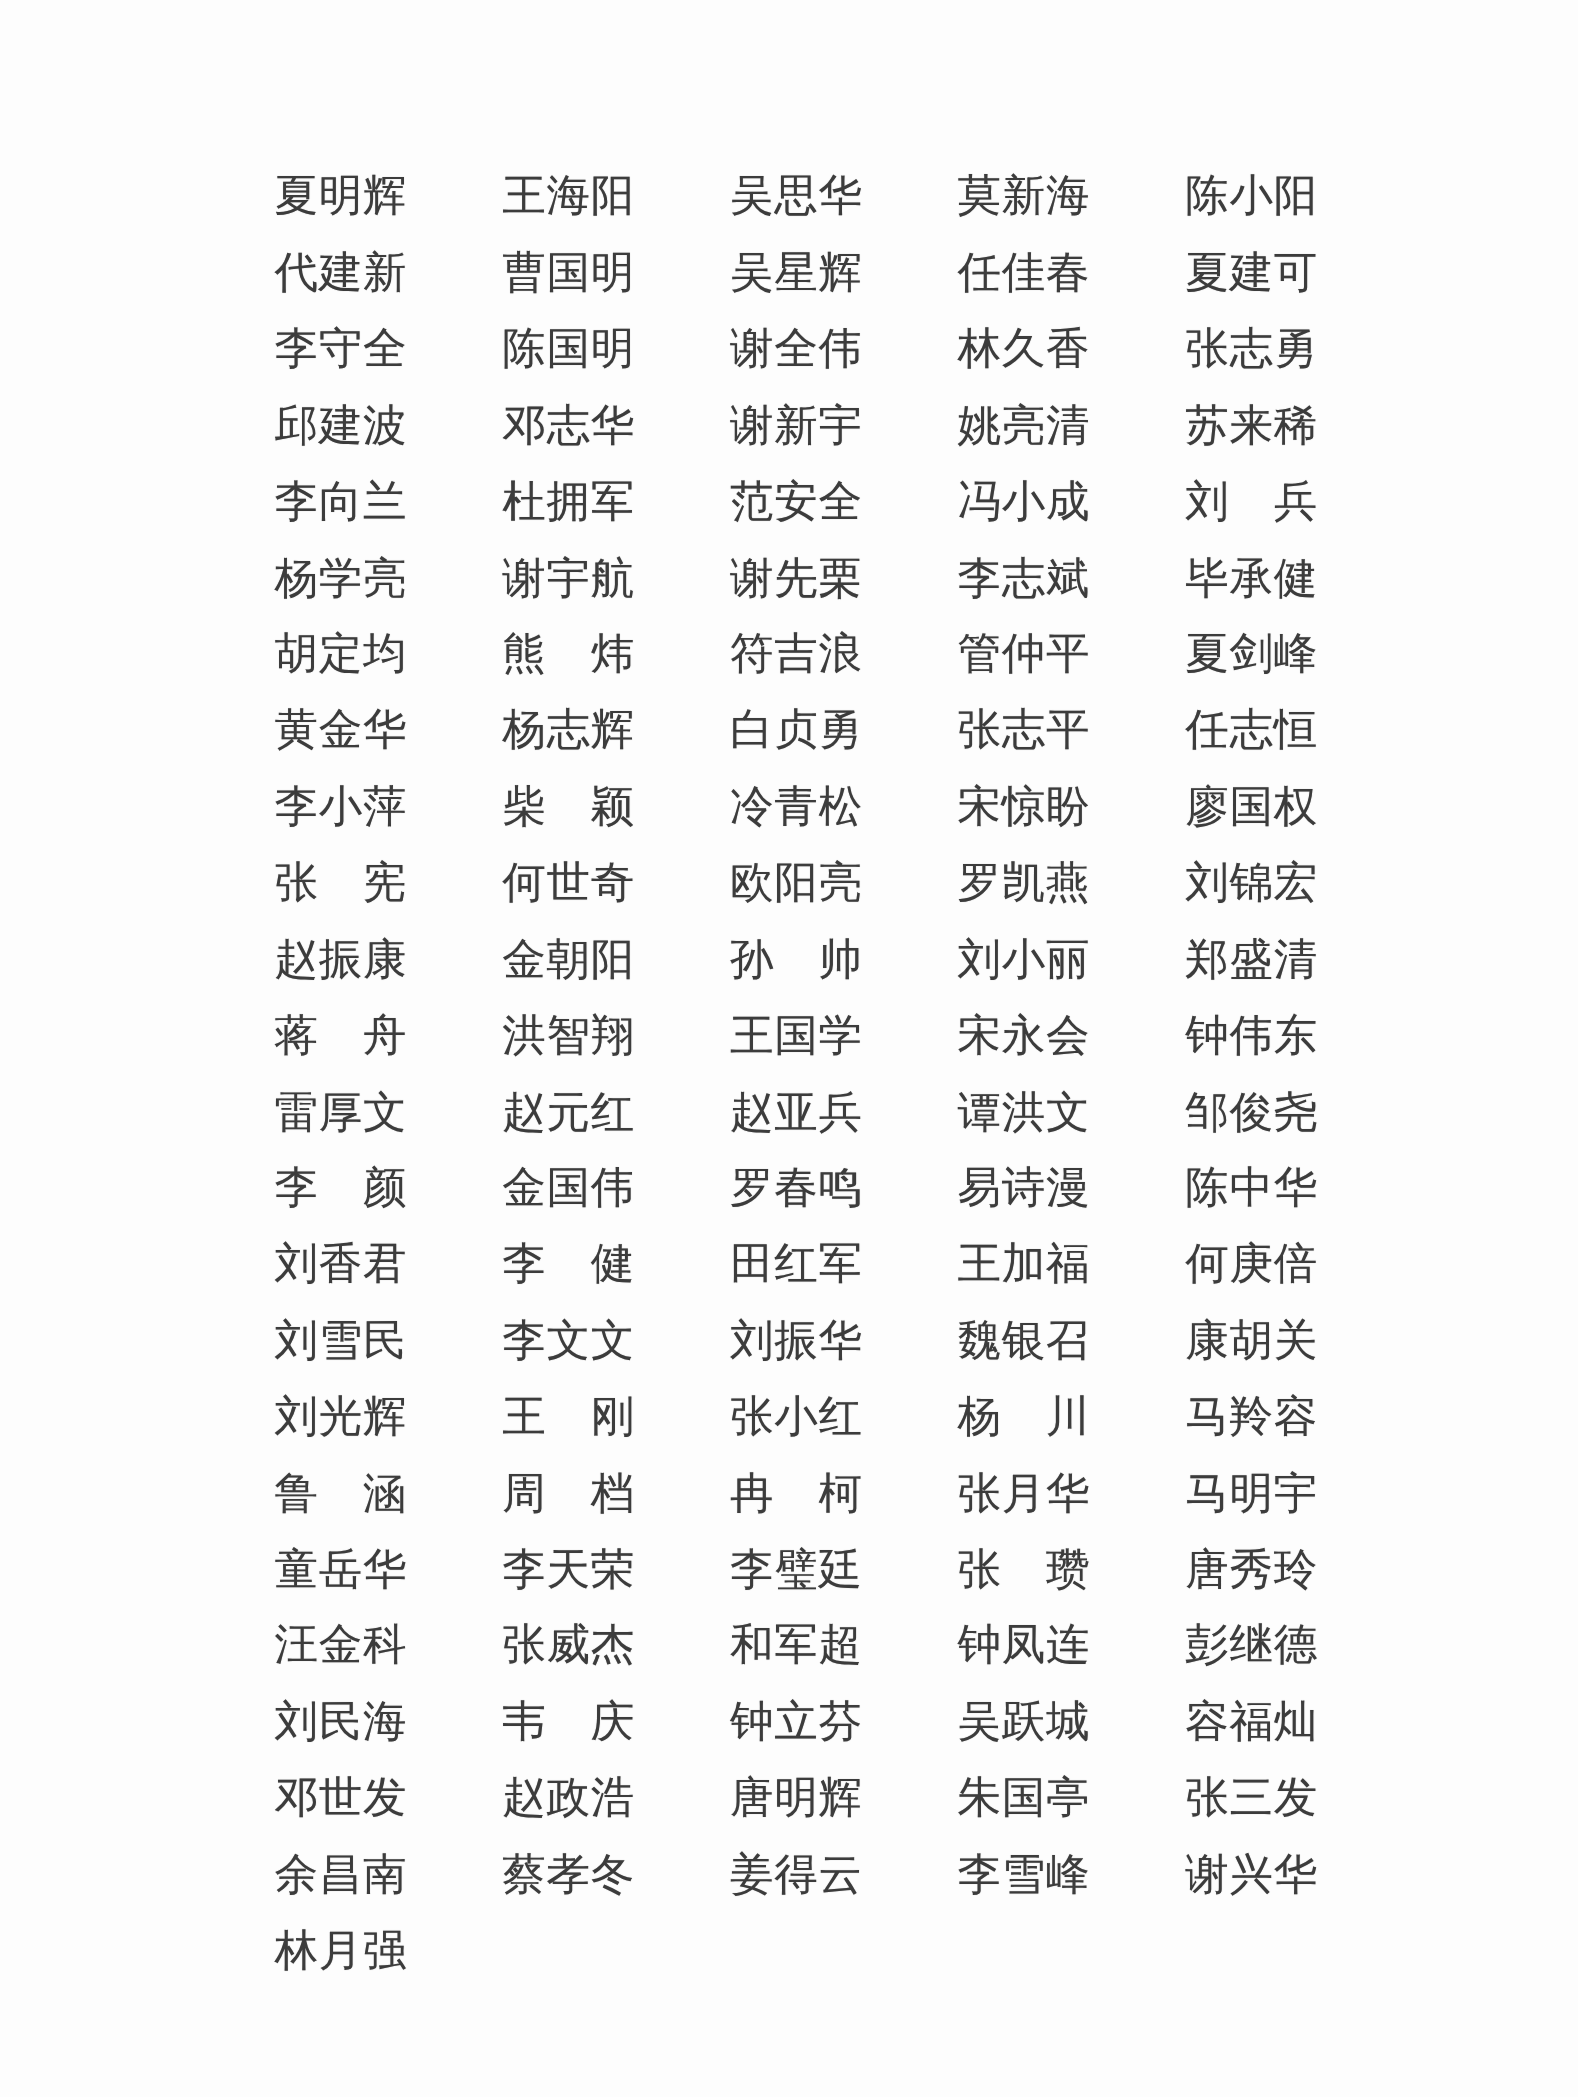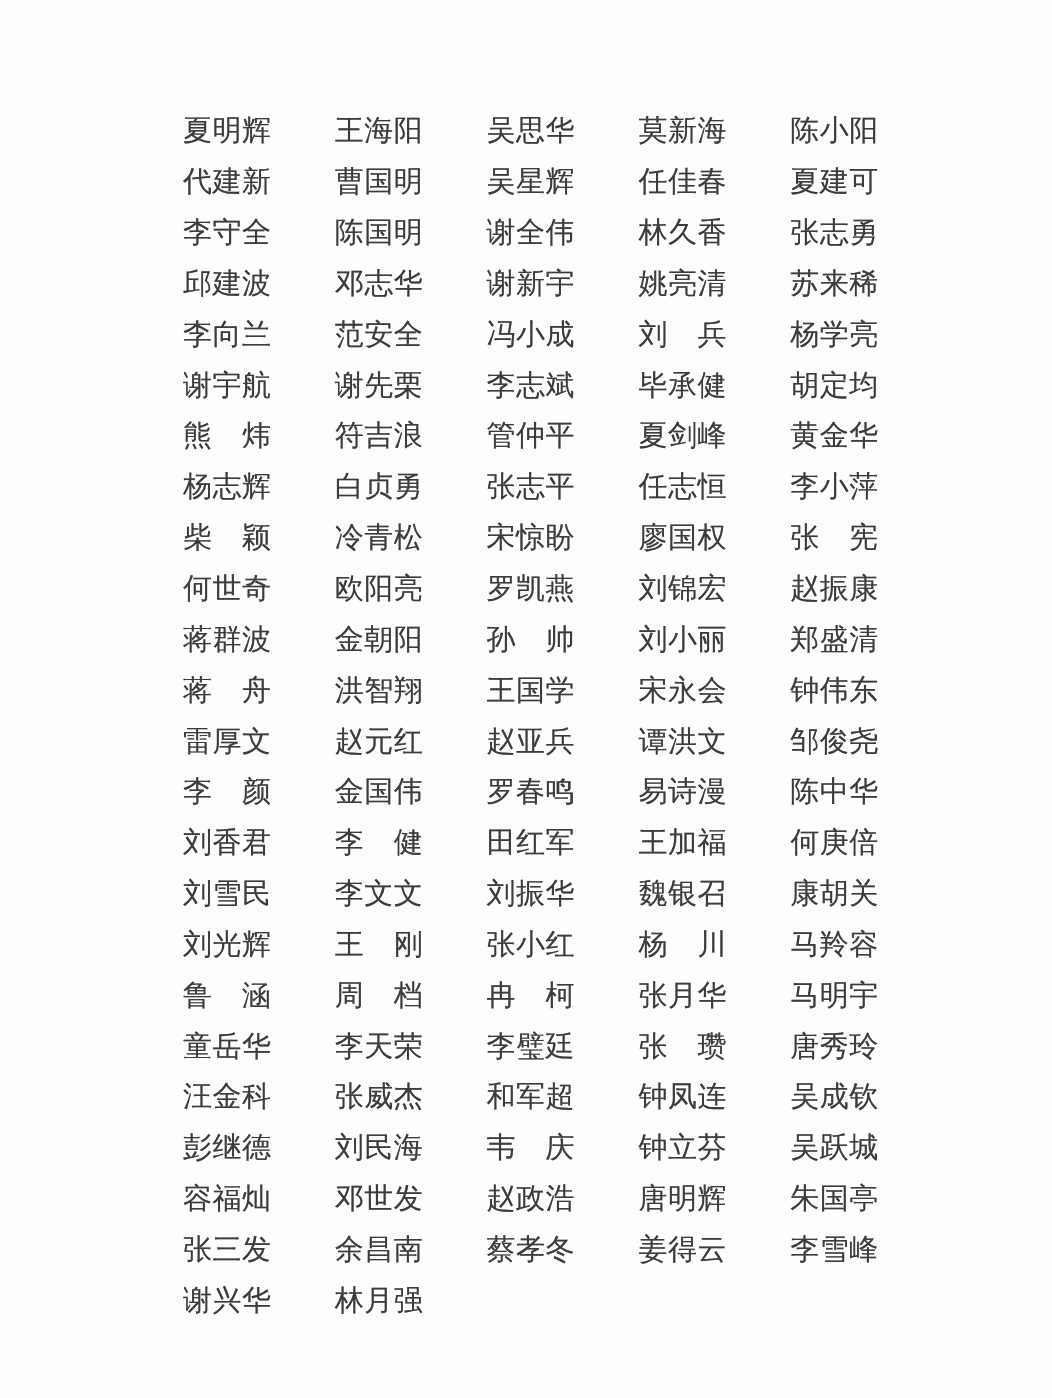--- a/index.html
+++ b/index.html
@@ -59,20 +59,21 @@
       <div class="name-cell">陈国明</div>
       <div class="name-cell">谢全伟</div>
       <div class="name-cell">林久香</div>
       <div class="name-cell">张志勇</div>
       <div class="name-cell">邱建波</div>
       <div class="name-cell">邓志华</div>
       <div class="name-cell">谢新宇</div>
       <div class="name-cell">姚亮清</div>
       <div class="name-cell">苏来稀</div>
       <div class="name-cell">李向兰</div>
+      <div class="name-cell">杜拥军</div>
       <div class="name-cell">范安全</div>
       <div class="name-cell">冯小成</div>
       <div class="name-cell">刘　兵</div>
       <div class="name-cell">杨学亮</div>
       <div class="name-cell">谢宇航</div>
       <div class="name-cell">谢先栗</div>
       <div class="name-cell">李志斌</div>
       <div class="name-cell">毕承健</div>
       <div class="name-cell">胡定均</div>
       <div class="name-cell">熊　炜</div>
@@ -88,21 +89,20 @@
       <div class="name-cell">柴　颖</div>
       <div class="name-cell">冷青松</div>
       <div class="name-cell">宋惊盼</div>
       <div class="name-cell">廖国权</div>
       <div class="name-cell">张　宪</div>
       <div class="name-cell">何世奇</div>
       <div class="name-cell">欧阳亮</div>
       <div class="name-cell">罗凯燕</div>
       <div class="name-cell">刘锦宏</div>
       <div class="name-cell">赵振康</div>
-      <div class="name-cell">蒋群波</div>
       <div class="name-cell">金朝阳</div>
       <div class="name-cell">孙　帅</div>
       <div class="name-cell">刘小丽</div>
       <div class="name-cell">郑盛清</div>
       <div class="name-cell">蒋　舟</div>
       <div class="name-cell">洪智翔</div>
       <div class="name-cell">王国学</div>
       <div class="name-cell">宋永会</div>
       <div class="name-cell">钟伟东</div>
       <div class="name-cell">雷厚文</div>
@@ -137,21 +137,20 @@
       <div class="name-cell">马明宇</div>
       <div class="name-cell">童岳华</div>
       <div class="name-cell">李天荣</div>
       <div class="name-cell">李璧廷</div>
       <div class="name-cell">张　瓒</div>
       <div class="name-cell">唐秀玲</div>
       <div class="name-cell">汪金科</div>
       <div class="name-cell">张威杰</div>
       <div class="name-cell">和军超</div>
       <div class="name-cell">钟凤连</div>
-      <div class="name-cell">吴成钦</div>
       <div class="name-cell">彭继德</div>
       <div class="name-cell">刘民海</div>
       <div class="name-cell">韦　庆</div>
       <div class="name-cell">钟立芬</div>
       <div class="name-cell">吴跃城</div>
       <div class="name-cell">容福灿</div>
       <div class="name-cell">邓世发</div>
       <div class="name-cell">赵政浩</div>
       <div class="name-cell">唐明辉</div>
       <div class="name-cell">朱国亭</div>

